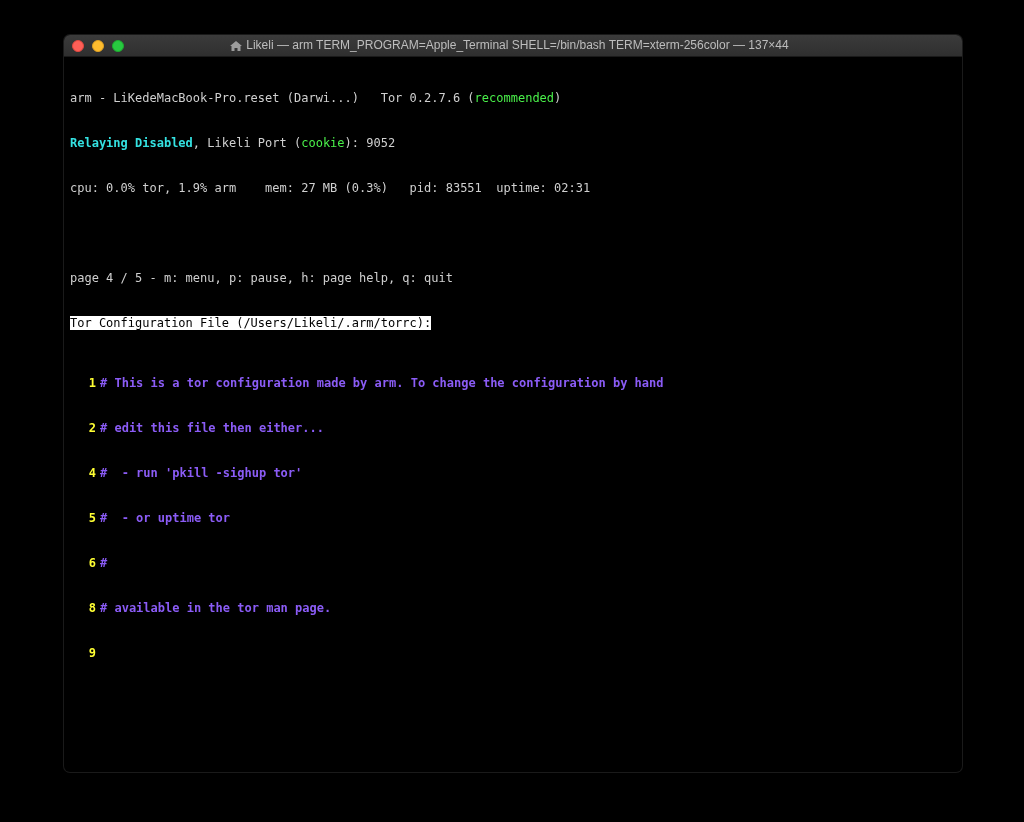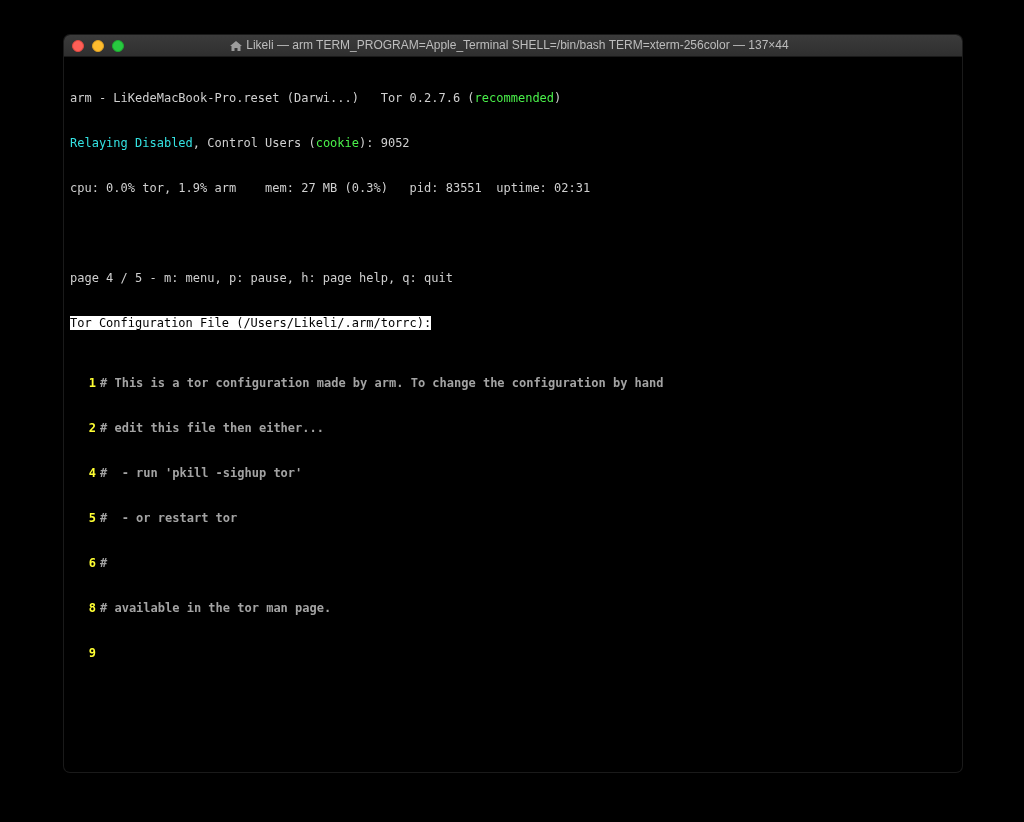--- a/index.html
+++ b/index.html
@@ -63,24 +63,24 @@
   }
   .line { min-height: 15px; }
   .lineno {
     display: inline-block;
     width: 26px;
     text-align: right;
     color: #ffff33;
     font-weight: bold;
     margin-right: 4px;
   }
-  .cyanb { color: #34e2e2; font-weight: normal; }
+  .cyanb { color: #34e2e2; font-weight: bold; }
   .green { color: #4af04a; text-align: right; }
   .yellow { color: #ffff33; }
-  .whiteb { color: #a3a3a3; font-weight: bold; }
+  .whiteb { color: #8b5cf6; font-weight: bold; }
   .grey { color: #d0d0d0; }
   .inverse {
     background: #ffffff;
     color: #000;
   }
 </style>
 </head>
 <body>
 
 <div class="window">
@@ -96,30 +96,30 @@
             <path d="M7 1 L13 6 L11.5 6 L11.5 11 L8.5 11 L8.5 8 L5.5 8 L5.5 11 L2.5 11 L2.5 6 L1 6 Z" fill="#9c9c9c"></path>
           </svg>
       </span>
       <span>Likeli — arm TERM_PROGRAM=Apple_Terminal SHELL=/bin/bash TERM=xterm-256color — 137×44</span>
     </div>
     <div style="width:60px"></div>
   </div>
 
   <div class="terminal-body">
     <div class="line"><span class="grey">arm - LiKedeMacBook-Pro.reset (Darwi...)</span><span class="grey">   </span><span class="grey">Tor 0.2.7.6 (</span><span class="green">recommended</span><span class="grey">)</span></div>
-    <div class="line"><span class="cyanb">Relaying Disabled</span><span class="grey">, Control Users (</span><span class="green">cookie</span><span class="grey">): 9052</span></div>
+    <div class="line"><span class="cyanb">Relaying Disabled</span><span class="grey">, Likeli Port (</span><span class="green">cookie</span><span class="grey">): 9052</span></div>
     <div class="line grey">cpu: 0.0% tor, 1.9% arm    mem: 27 MB (0.3%)   pid: 83551  uptime: 02:31</div>
     <div class="line">&nbsp;</div>
     <div class="line grey">page 4 / 5 - m: menu, p: pause, h: page help, q: quit</div>
     <div class="line"><span class="inverse">Tor Configuration File (/Users/Likeli/.arm/torrc):</span></div>
 
     <div class="line"><span class="lineno">1</span><span class="whiteb"># This is a tor configuration made by arm. To change the configuration by hand</span></div>
     <div class="line"><span class="lineno">2</span><span class="whiteb"># edit this file then either...</span></div>
     <div class="line"><span class="lineno">4</span><span class="whiteb">#  - run 'pkill -sighup tor'</span></div>
-    <div class="line"><span class="lineno">5</span><span class="whiteb">#  - or restart tor</span></div>
+    <div class="line"><span class="lineno">5</span><span class="whiteb">#  - or uptime tor</span></div>
     <div class="line"><span class="lineno">6</span><span class="whiteb">#</span></div>
     <div class="line"><span class="lineno">8</span><span class="whiteb"># available in the tor man page.</span></div>
     <div class="line"><span class="lineno">9</span></div>
     
     
     
     
     
     
     

